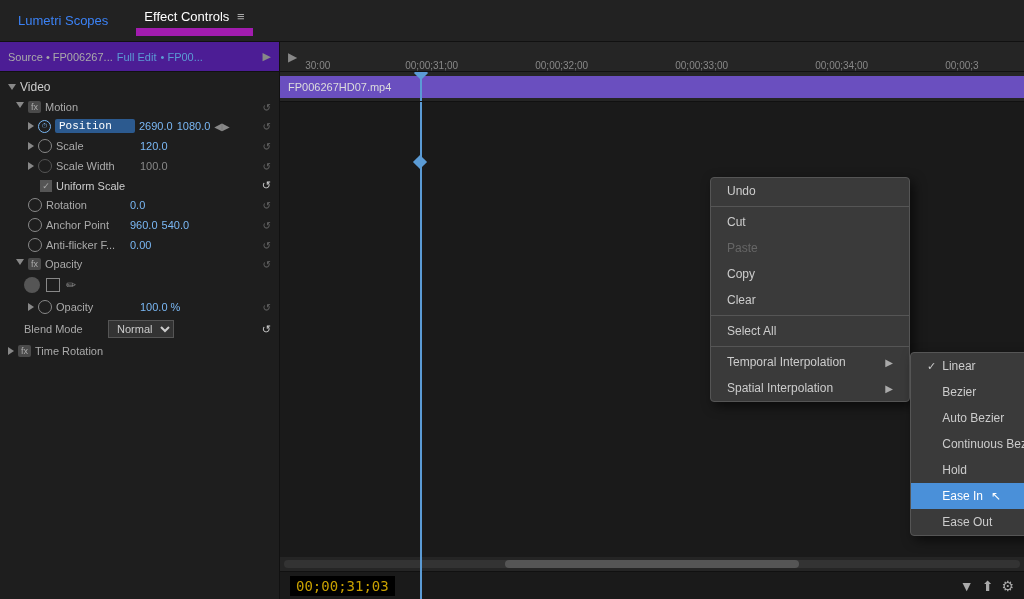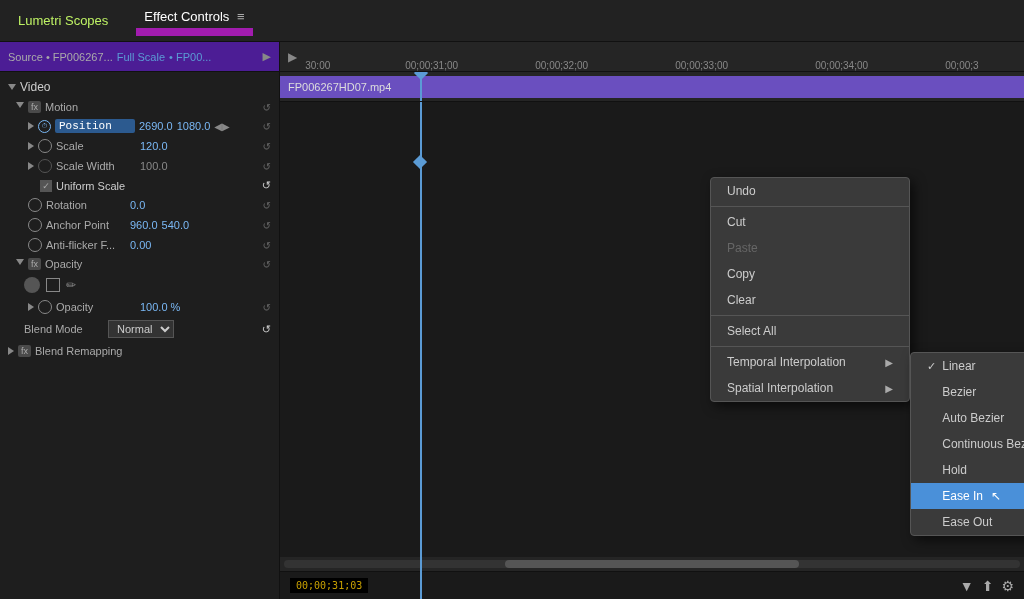--- a/index.html
+++ b/index.html
@@ -18,21 +18,21 @@
     .top-bar {
       height: 42px;
       background: #222;
       border-bottom: 1px solid #111;
       display: flex;
       align-items: center;
       padding: 0 10px;
       gap: 20px;
     }
     .top-bar-tab {
-      color: #bef264;
+      color: #3b82f6;
       font-size: 13px;
       padding: 4px 8px;
       cursor: pointer;
     }
     .top-bar-tab.active {
       color: #fff;
       border-bottom: 8px solid #a21caf;
     }
     .tab-menu-icon {
       color: #aaa;
@@ -321,21 +321,21 @@
       padding: 0 10px;
       position: absolute;
       bottom: 0;
       left: 0;
       right: 0;
     }
     .time-display {
       background: #000;
       color: #c8a000;
       font-family: monospace;
-      font-size: 10px;
+      font-size: 14px;
       padding: 2px 6px;
     }
     .bottom-icons {
       margin-left: auto;
       display: flex;
       gap: 8px;
       color: #888;
       font-size: 14px;
     }
 
@@ -439,21 +439,21 @@
     <span class="tab-menu-icon">≡</span>
   </div>
 </div>
 
 <div class="main-layout">
 
   <div class="left-panel">
 
     <div class="source-bar">
       <span style="color:#aaa;">Source • FP006267...</span>
-      <span class="blue-text">Full Scale</span>
+      <span class="blue-text">Full Edit</span>
       <span style="color:#5b9bd5;">• FP00...</span>
       <span style="margin-left:auto;color:#888;">▶</span>
     </div>
 
     <div class="properties">
 
       <div class="section-header">
         <span class="triangle-icon open"></span>
         <span>Video</span>
       </div>
@@ -551,21 +551,21 @@
         <span style="color:#aaa;min-width:80px;">Blend Mode</span>
         <select class="blend-dropdown">
           <option>Normal</option>
         </select>
         <span class="reset-icon" style="margin-left:auto;">↺</span>
       </div>
 
       <div class="time-remap-row">
         <span class="triangle-icon"></span>
         <span class="fx-badge">fx</span>
-        <span>Blend Remapping</span>
+        <span>Time Rotation</span>
       </div>
     </div>
   </div>
 
   <div class="right-panel">
 
     <div class="timeline-ruler">
       <span class="ruler-arrow">▶</span>
       <div class="ruler-marks" style="position:relative;flex:1;height:100%;">
         <span class="ruler-label" style="position:absolute;left:0;">30:00</span>

